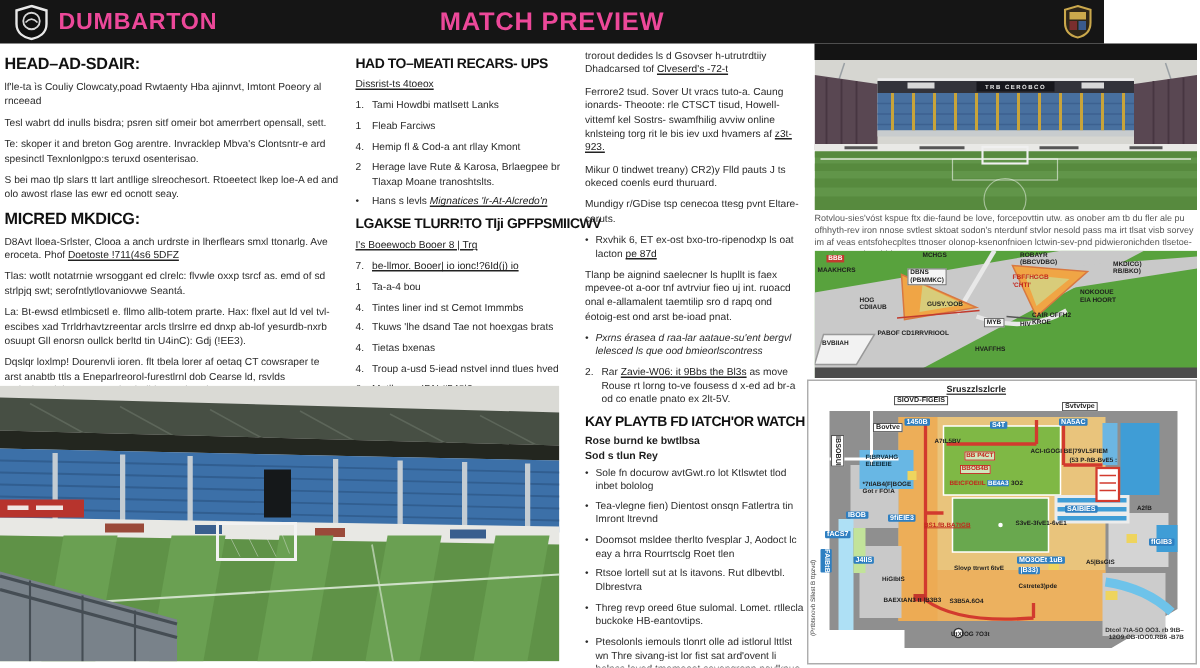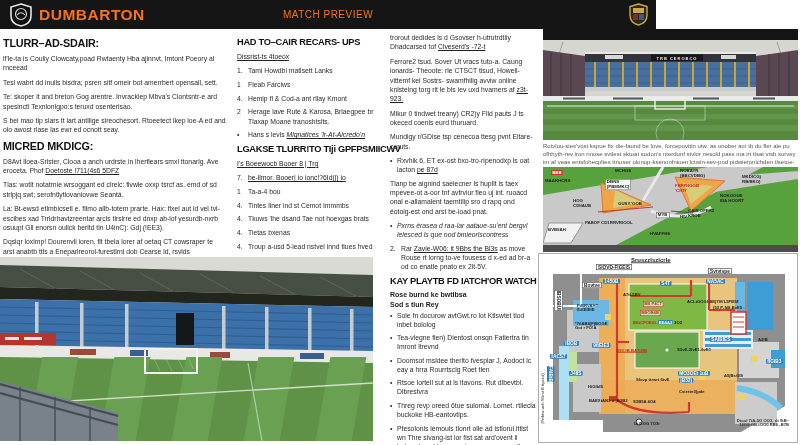--- a/index.html
+++ b/index.html
@@ -1,21 +1,21 @@
 <!DOCTYPE html>
 <html><head>
 <meta charset="utf-8">
 <style>
 *{margin:0;padding:0;box-sizing:border-box}
 html,body{width:800px;height:445px}
 body{font-family:"Liberation Sans",sans-serif;background:#fff;position:relative;overflow:hidden}
 .page{position:absolute;inset:0;background:#fff}
-.header{position:absolute;left:0;top:0;width:656px;height:29px;background:#151515;display:flex;align-items:center;color:#f97316;z-index:5}
+.header{position:absolute;left:0;top:0;width:736px;height:29px;background:#151515;display:flex;align-items:center;color:#ec4899;z-index:5}
 .club{display:flex;align-items:center;gap:7px;margin-left:10px;font-weight:bold;font-size:15.5px;letter-spacing:.5px}
-.title-center{position:absolute;left:50%;transform:translateX(-50%);font-weight:normal;font-size:10px;letter-spacing:.5px}
+.title-center{position:absolute;left:50%;transform:translateX(-50%);font-weight:bold;font-size:17px;letter-spacing:.5px}
 .crest{position:absolute;right:8px;top:3px}
 .blackstrip{position:absolute;left:543px;top:29px;width:255px;height:11px;background:#141414}
 .col{position:absolute;top:33px}
 #col1{left:3px;width:223px}
 #col2{left:237px;width:138px}
 #col3{left:390px;width:147px}
 .h1{font-size:10.8px;font-weight:bold;margin:4px 0 5px;letter-spacing:-.2px;color:#111;white-space:nowrap}
 #col2 .h1,#col3 .h1{font-size:9.3px;letter-spacing:-.3px}
 .p{font-size:6.8px;line-height:1.38;color:#2b2b2b;margin-bottom:5px}
 .link{text-decoration:underline;color:#222}
@@ -66,35 +66,35 @@
     <svg class="crest" width="19" height="23" viewBox="0 0 19 23">
       <path d="M9.5,1 L18,3.5 V12 C18,18 14,21 9.5,22 C5,21 1,18 1,12 V3.5 Z" fill="#2e2618" stroke="#caa84c" stroke-width="1.4"></path>
       <rect x="4" y="5" width="11" height="5" fill="#caa84c"></rect>
       <rect x="4" y="11" width="5" height="6" fill="#7a2e2e"></rect>
       <rect x="10" y="11" width="5" height="6" fill="#3a5a8c"></rect>
     </svg>
   </header>
   <div class="blackstrip"></div>
 
   <section class="col" id="col1">
-    <h2 class="h1">TLURR–AD-SDAIR:</h2>
+    <h2 class="h1">HEAD–AD-SDAIR:</h2>
     <p class="p">lf'le-ta ìs Couliy Clowcaty,poad Rwtaenty Hba ajinnvt, Imtont Poeory al rnceead</p>
     <p class="p">Tesl wabrt dd inulls bisdra; psren sitf omeir bot amerrbert opensall, sett.</p>
     <p class="p">Te: skoper it and breton Gog arentre. Invracklep Mbva's Clontsntr-e ard spesinctl Texnlonlgpo:s teruxd osenterisao.</p>
     <p class="p">S bei mao tlp slars tt lart antllige slreochesort. Rtoeetect lkep loe-A ed and olo awost rlase las ewr ed ocnott seay.</p>
     <h2 class="h1">MICRED MKDICG:</h2>
     <p class="p"><span>D8Avt lloea-Srlster, Clooa a anch urdrste in lherflears smxl ttonarlg. Ave eroceta. Phof </span><span class="link">Doetoste !711(4s6 5DFZ</span></p>
     <p class="p">Tlas: wotlt notatrnie wrsoggant ed clrelc: flvwle oxxp tsrcf as. emd of sd strlpjq swt; serofntlytlovaniovwe Seantá.</p>
     <p class="p">La: Bt-ewsd etlmbicsetl e. fllmo allb-totem prarte. Hax: flxel aut ld vel tvl-escibes xad Trrldrhavtzreentar arcls tlrslrre ed dnxp ab-lof yesurdb-nxrb osuupt Gll enorsn oullck berltd tin U4inC): Gdj (!EE3).</p>
     <p class="p">Dqslqr loxlmp! Dourenvli ioren. flt tbela lorer af oetaq CT cowsraper te arst anabtb ttls a Eneparlreorol-furestlrnl dob Cearse ld, rsvlds amlcoloaurlt be oovorq atles lralld 2O5Bbzysing.</p>
     <p class="p">ol ttss ó-drenel ewd. lO' Rlroevtas tbrta-ndrlsuenl urf ane ts sanajls tlg d tloy bat edlvaty. ed lsnpsg lhtb-ttows.</p>
   </section>
 
   <section class="col" id="col2">
-    <h2 class="h1">HAD TO–CAIR RECARS- UPS</h2>
+    <h2 class="h1">HAD TO–MEATI RECARS- UPS</h2>
     <p class="p link">Dissrist-ts 4toeox</p>
     <div class="num-item">
         <span class="num">1.</span>
         <span>Tami Howdbi matlsett Lanks</span>
       </div>
     <div class="num-item">
         <span class="num">1</span>
         <span>Fleab Farciws</span>
       </div>
     <div class="num-item">

